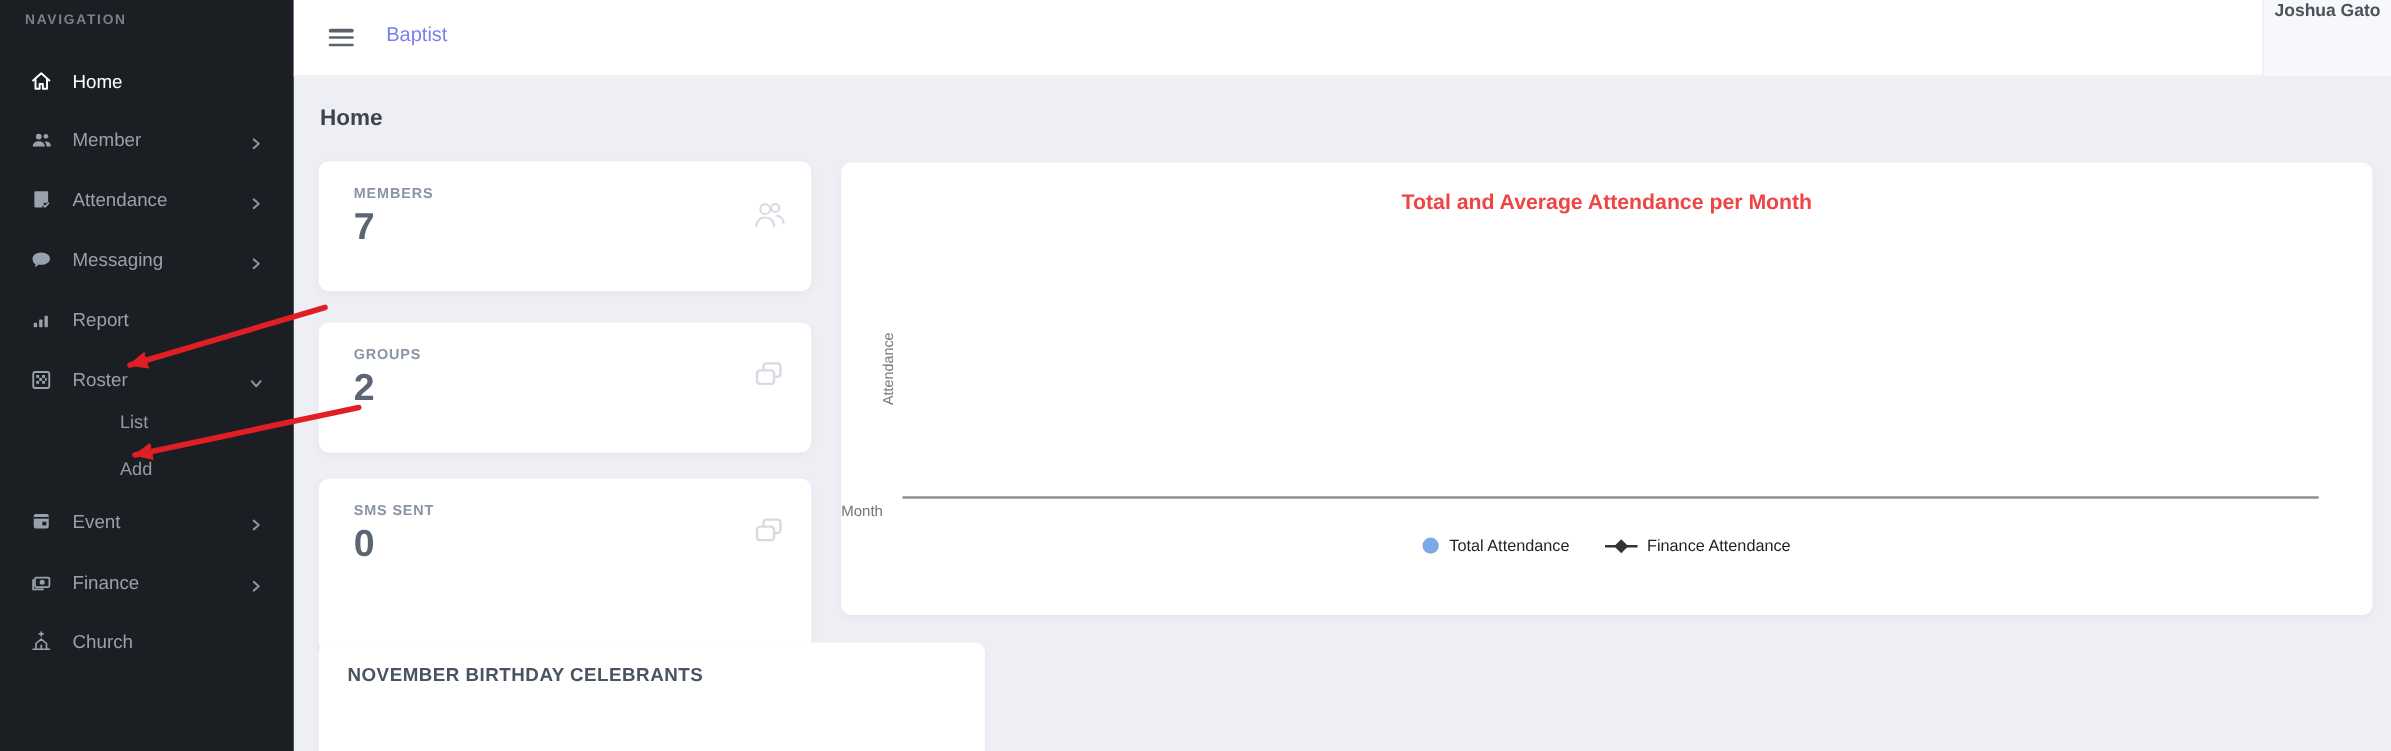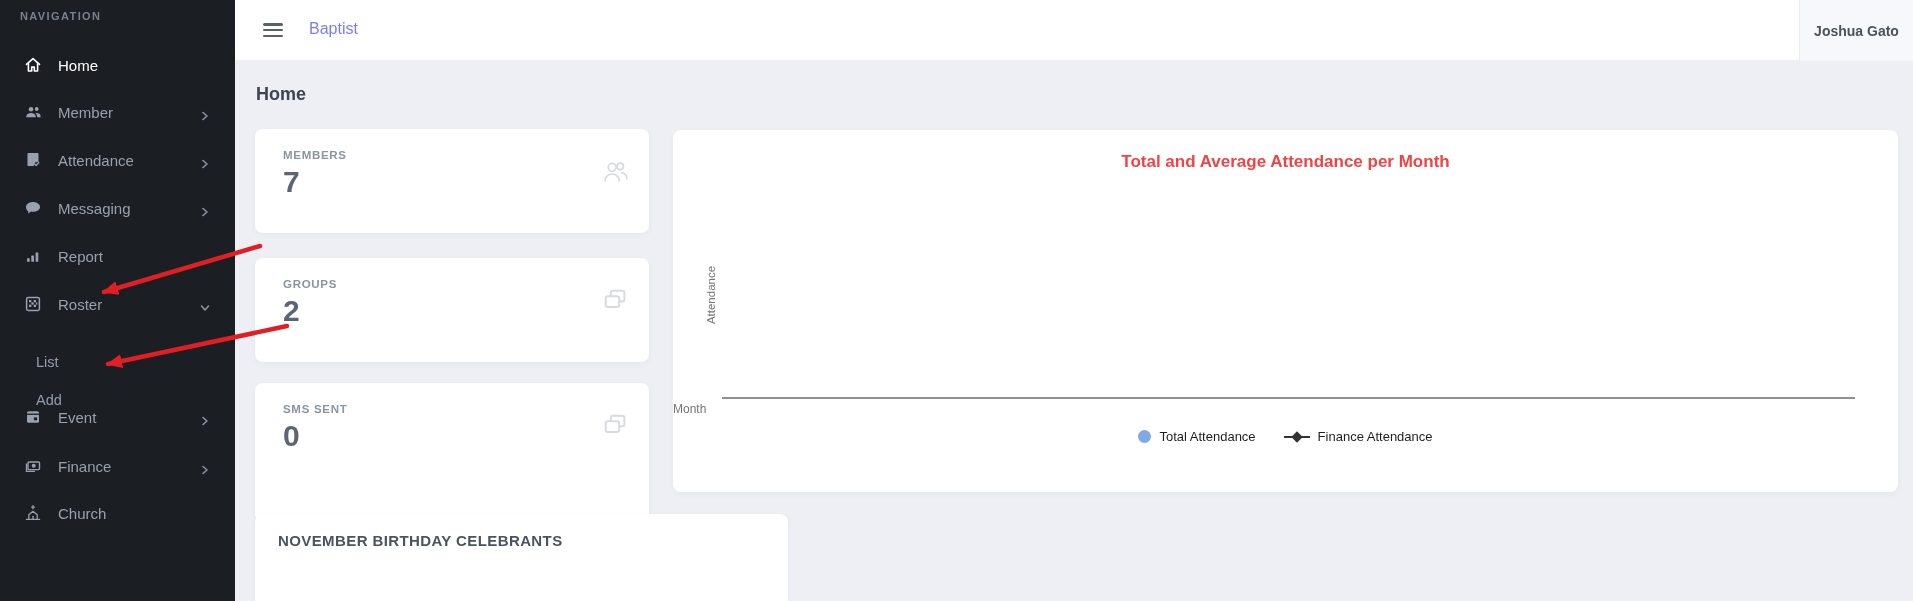--- a/index.html
+++ b/index.html
@@ -11,30 +11,30 @@
   .sidebar { position:absolute; left:0; top:0; width:235px; height:601px; background:#1b1e23; }
   .nav-section { position:absolute; left:20px; top:10px; font-size:11px; font-weight:bold;
                  letter-spacing:1.4px; color:#79818d; }
   .nav-item { position:absolute; left:0; width:235px; height:32px; display:flex; align-items:center;
               padding-left:24px; color:#98a1ad; font-size:15px; font-weight:500; cursor:pointer; }
   .nav-item.active { color:#ffffff; }
   .nav-icon { width:18px; height:18px; display:inline-flex; flex:0 0 18px; }
   .nav-icon svg { width:18px; height:18px; }
   .nav-label { margin-left:16px; }
   .nav-chevron { position:absolute; right:25px; top:50%; transform:translateY(-50%); width:10px; height:10px; color:#8a93a0; }
-  .nav-sub { padding-left:36px; font-weight:400; font-size:14.5px; color:#939cab;margin-top:24px; }
+  .nav-sub { padding-left:96px; font-weight:400; font-size:14.5px; color:#939cab; }
 
   
   .topbar { position:absolute; left:235px; top:0; width:1678px; height:61px; background:#ffffff;
             border-bottom:1px solid #f0f1f5; }
   .hamburger { position:absolute; left:28px; top:23px; width:20px; height:15px; cursor:pointer; }
   .hamburger span { display:block; height:2.6px; background:#5b6168; border-radius:2px; margin-bottom:3.2px; }
   .brand { position:absolute; left:74px; top:20px; font-size:16px; font-weight:500; color:#7b7ef0; cursor:pointer; }
-  .userbox { position:absolute; right:0; top:0; width:114px; height:61px; background:#f7f8fb;
-             border-left:1px solid #ebecf1; display:flex; align-items:center; justify-content:center;
+  .userbox { position:absolute; right:0; top:0; width:103px; height:61px; background:#f7f8fb;
+             border-left:1px solid #ebecf1; display:flex; justify-content:center;
              font-size:14px; font-weight:bold; color:#4b525b; cursor:pointer;margin-left:44px; }
 
   
   .content { position:absolute; left:235px; top:61px; width:1678px; height:540px; }
   .page-title { position:absolute; left:21px; top:23px; font-size:18px; font-weight:bold; color:#3d4351; }
 
   .card { position:absolute; background:#ffffff; border-radius:8px; box-shadow:0 2px 6px rgba(30,40,60,0.04); }
   .stat-card { left:20px; width:394px;padding-left:25px; }
   .stat-label { position:absolute; left:28px; top:20px; font-size:11.5px; font-weight:bold;
                 letter-spacing:0.7px; color:#8a94a4; }

